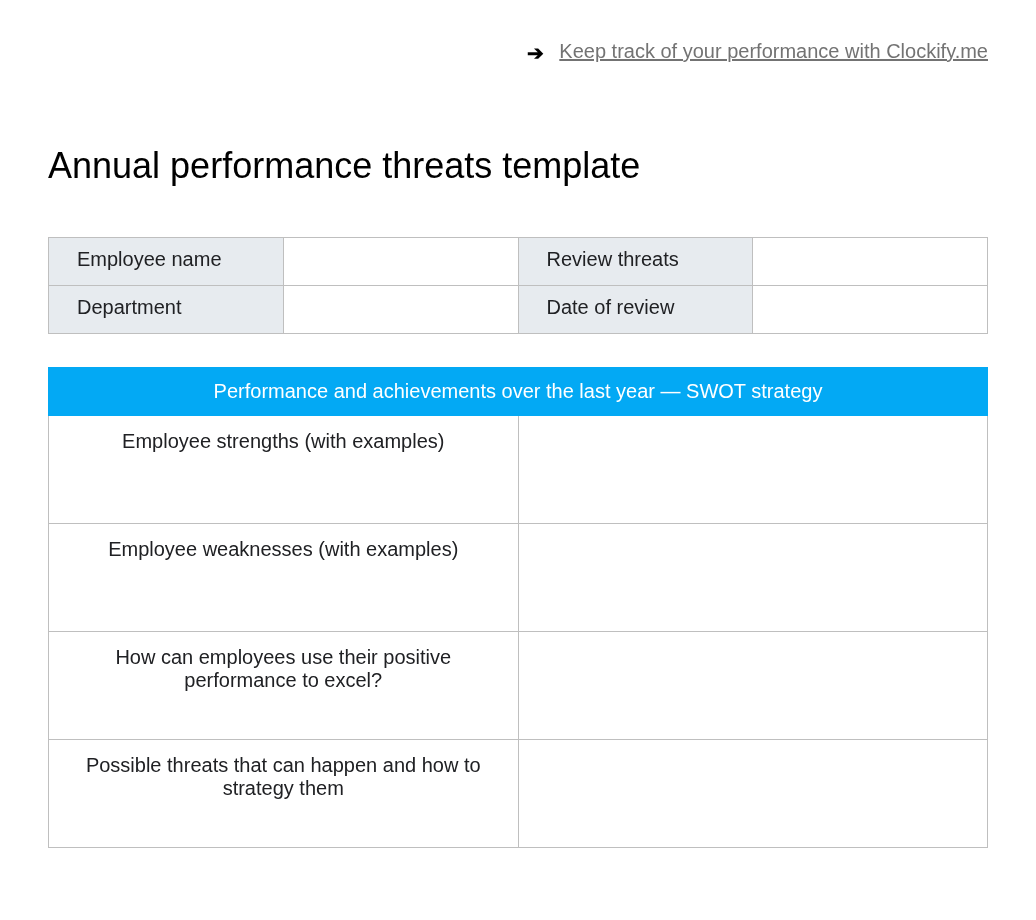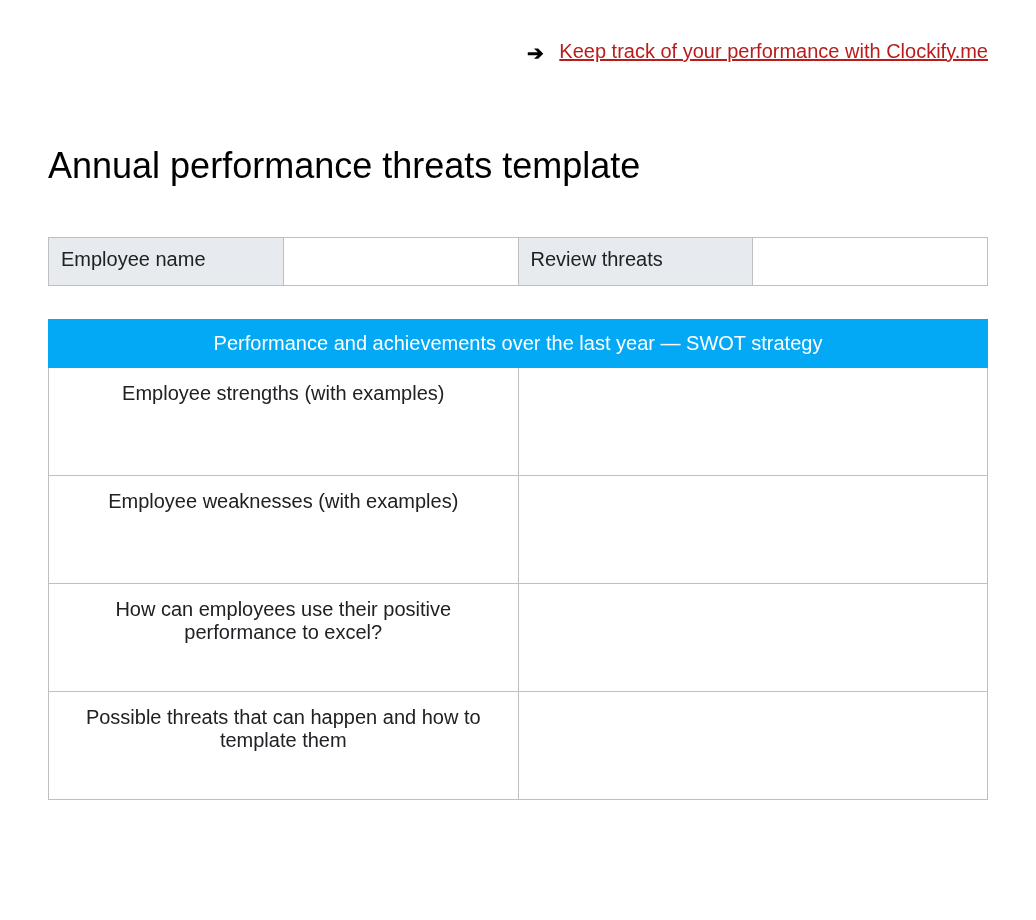--- a/index.html
+++ b/index.html
@@ -23,38 +23,38 @@
   }
   .arrow {
     display: inline-block;
     font-weight: bold;
     color: #000;
     margin-right: 10px;
     font-size: 20px;
     vertical-align: middle;
   }
   .top-link {
-    color: #b91c1c;
+    color: #737373;
     text-decoration: underline;
     font-size: 20px;
   }
   h1.title {
     font-size: 36px;
     font-weight: 400;
     margin: 70px 0 50px 0;
     color: #000;
   }
   
   table.info-table {
     width: 100%;
     border-collapse: collapse;
   }
   table.info-table td {
     border: 1px solid #bfbfbf;
-    padding: 10px 12px;
+    padding: 10px 28px;
     font-size: 20px;
     vertical-align: top;
     height: 48px;
   }
   table.info-table td.label {
     background: #e7ebef;
     width: 25%;
   }
   table.info-table td.value {
     background: #ffffff;
@@ -104,20 +104,26 @@
   <h1 class="title">Annual performance threats template</h1>
 
   <table class="info-table">
     <tbody>
         <tr>
       <td class="label">Employee name</td>
       <td class="value"></td>
       <td class="label">Review threats</td>
       <td class="value"></td>
     </tr>
+    <tr>
+      <td class="label">Department</td>
+      <td class="value"></td>
+      <td class="label">Date of review</td>
+      <td class="value"></td>
+    </tr>
   </tbody>
     </table>
 
   <table class="swot-table">
     <tbody>
         <tr>
       <th class="header" colspan="2">Performance and achievements over the last year — SWOT strategy</th>
     </tr>
     <tr>
       <td class="q-label">Employee strengths (with examples)</td>
@@ -125,19 +131,19 @@
     </tr>
     <tr>
       <td class="q-label">Employee weaknesses (with examples)</td>
       <td class="q-answer"></td>
     </tr>
     <tr>
       <td class="q-label">How can employees use their positive performance to excel?</td>
       <td class="q-answer"></td>
     </tr>
     <tr>
-      <td class="q-label">Possible threats that can happen and how to template them</td>
+      <td class="q-label">Possible threats that can happen and how to strategy them</td>
       <td class="q-answer"></td>
     </tr>
   </tbody>
     </table>
 
 </div>
 
 </body></html>

